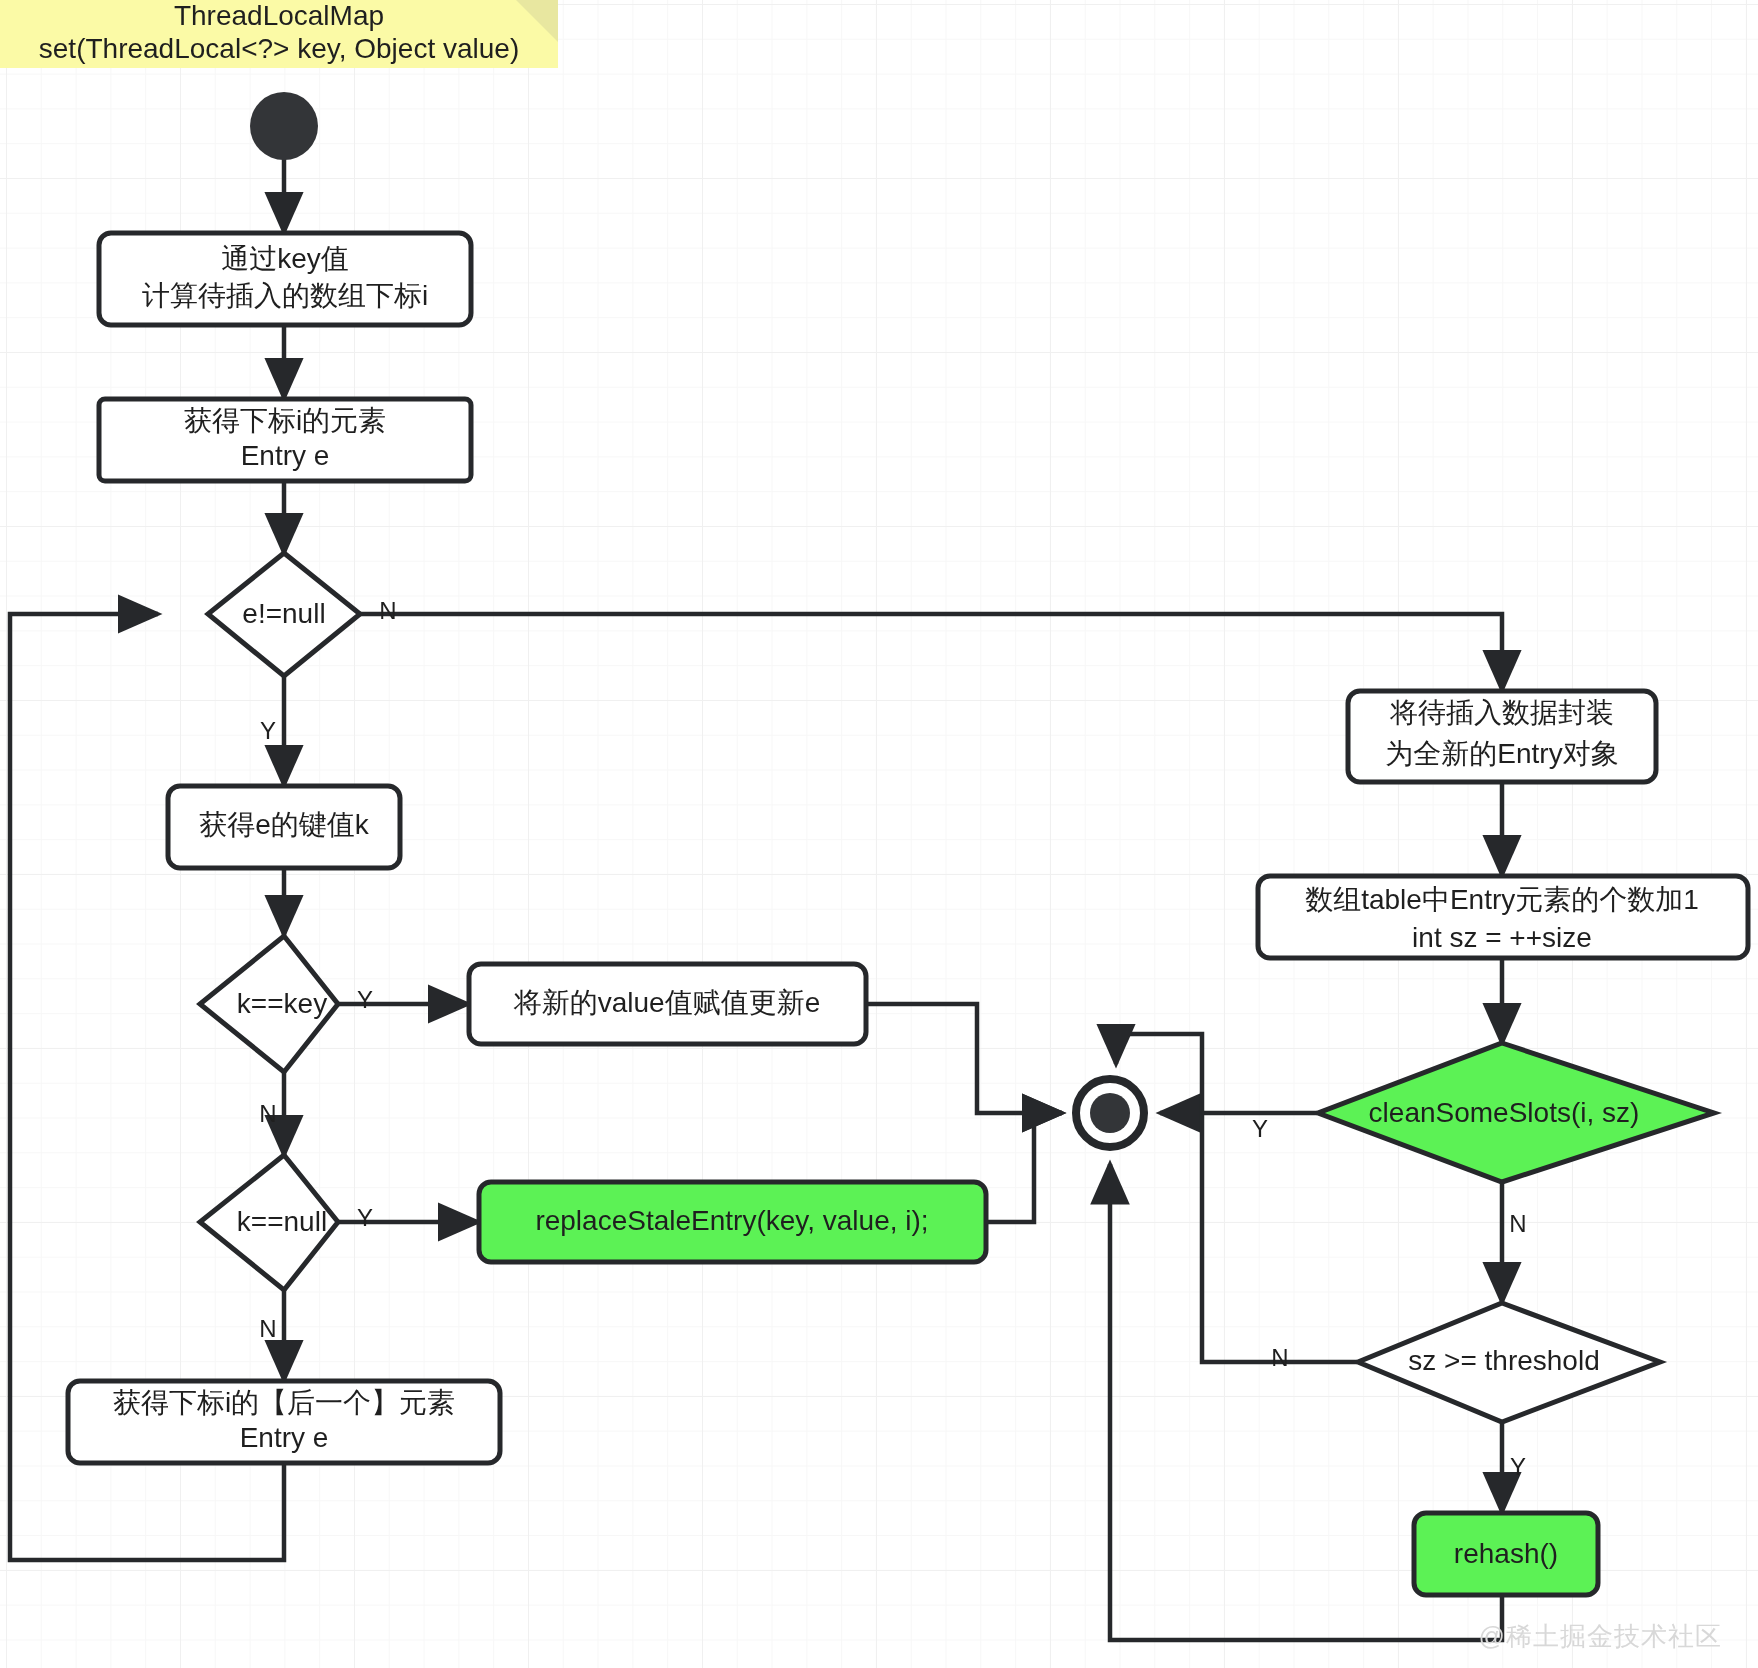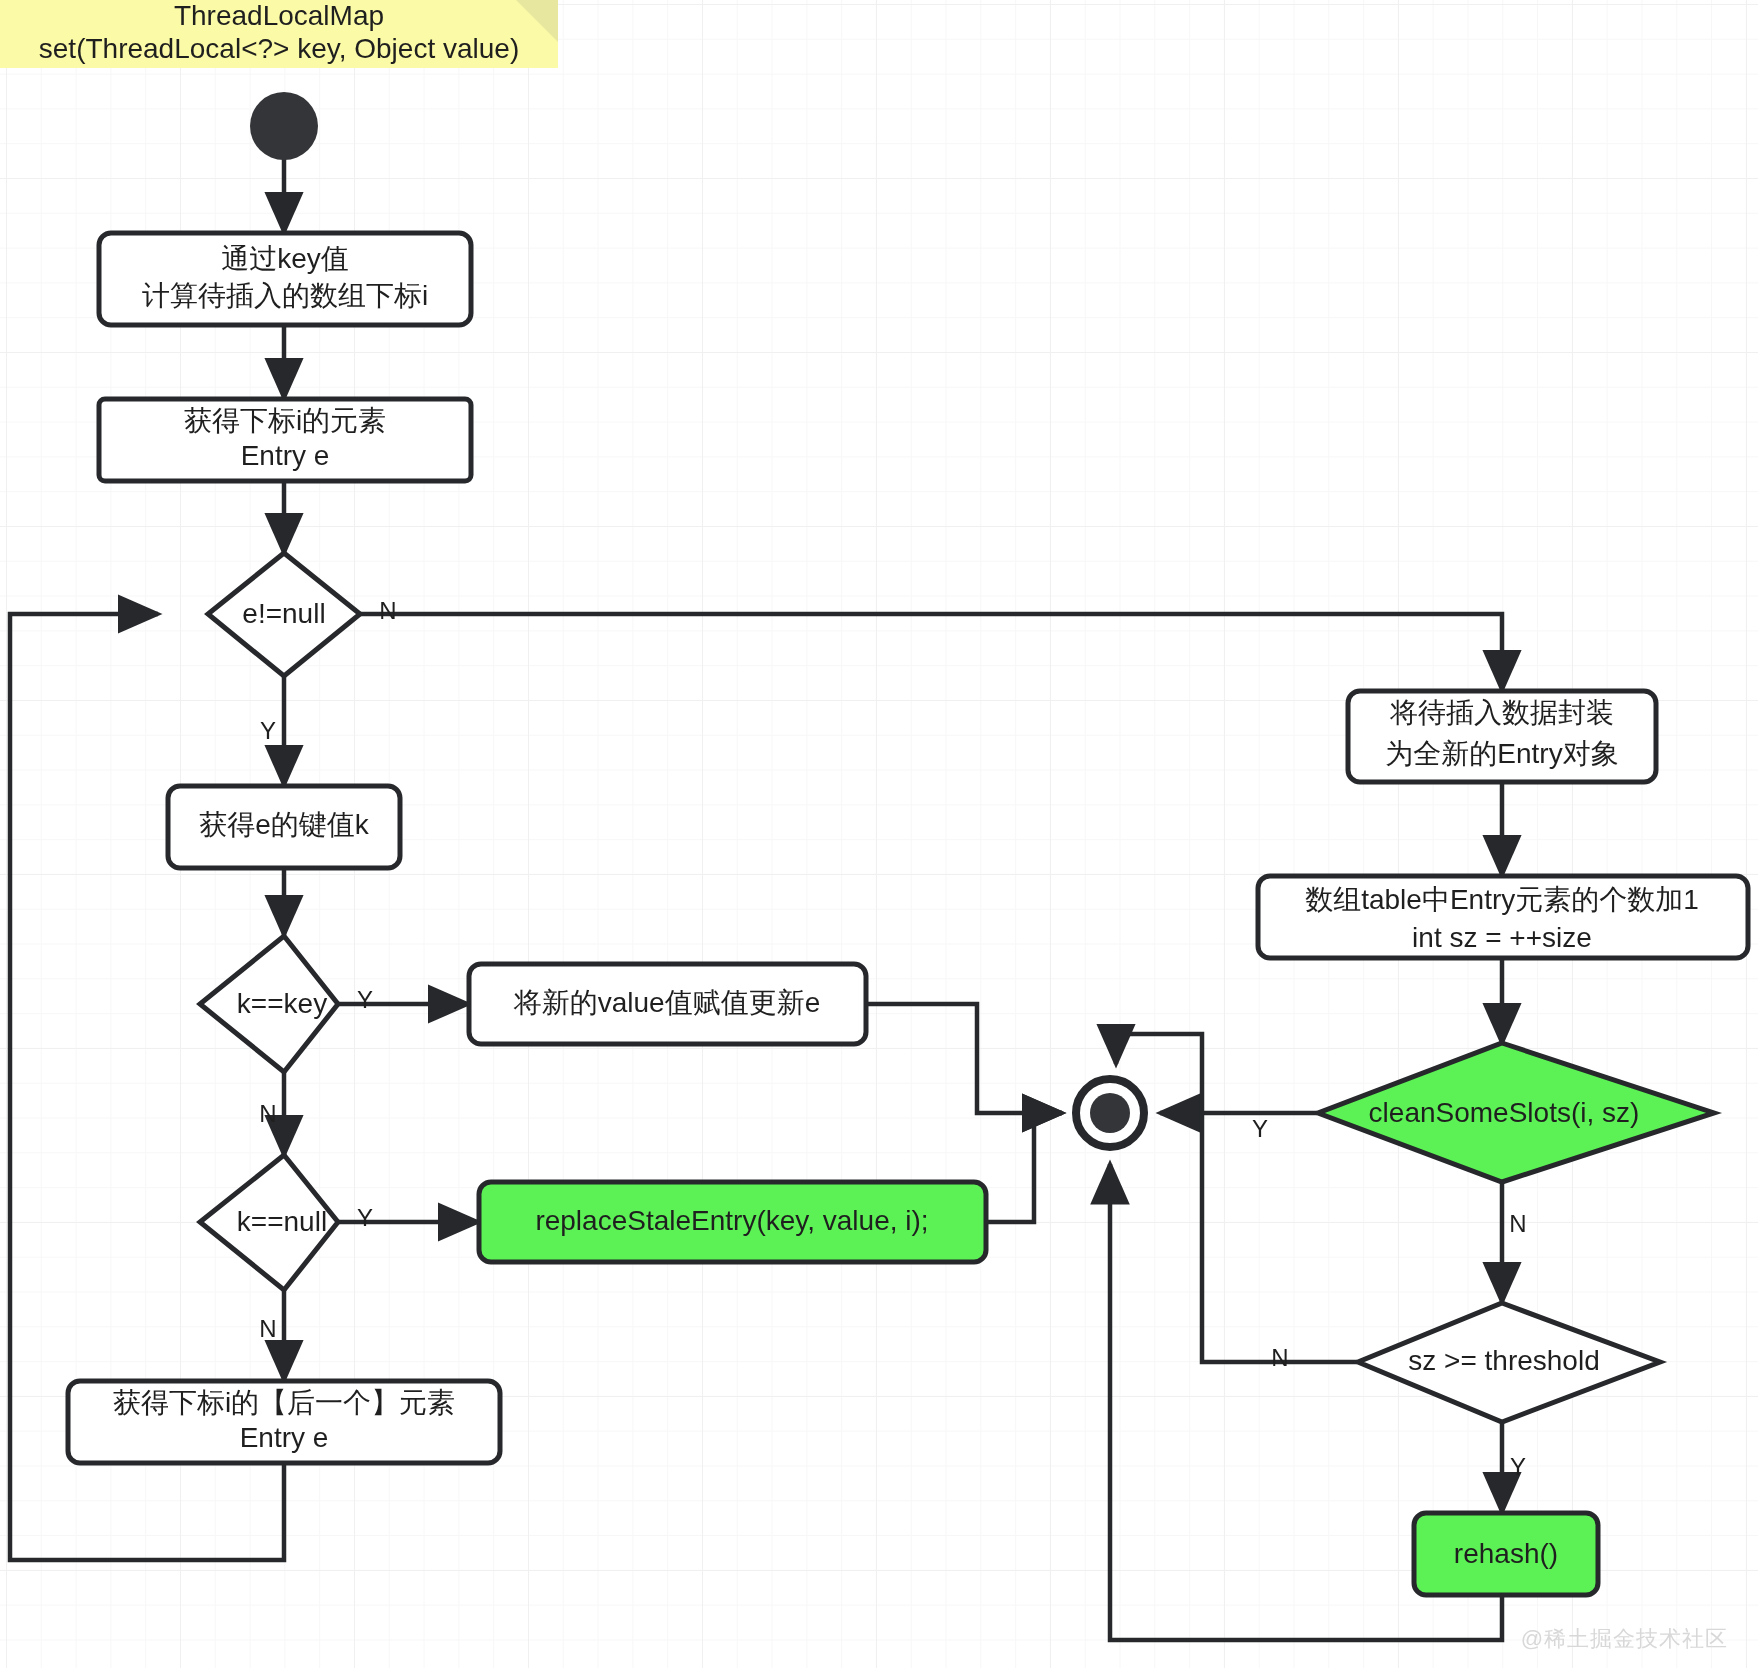--- a/index.html
+++ b/index.html
@@ -45,24 +45,24 @@
   }
   .stickyText {
     font-family: "Liberation Sans", sans-serif;
     font-size: 28px;
     fill: #1f1f1f;
     text-anchor: middle;
     dominant-baseline: middle;
   }
   .watermark {
     position: absolute;
-    right: 30px;
+    right: 36px;
     bottom: 14px;
     font-family: "Liberation Sans", sans-serif;
-    font-size: 22px;
+    font-size: 26px;
     color: #d8d8d8;
     letter-spacing: 1px;
     user-select: none;
   }
   .boxFill { fill: #ffffff; stroke: #26282b; stroke-width: 5; }
   .boxFillGreen { fill: #5cf255; stroke: #26282b; stroke-width: 5; }
   .diamond { fill: #ffffff; stroke: #26282b; stroke-width: 5; }
   .diamondGreen { fill: #5cf255; stroke: #26282b; stroke-width: 5; }
   .edge { stroke: #26282b; stroke-width: 4.5; fill: none; }
   .startDot { fill: #333538; }

